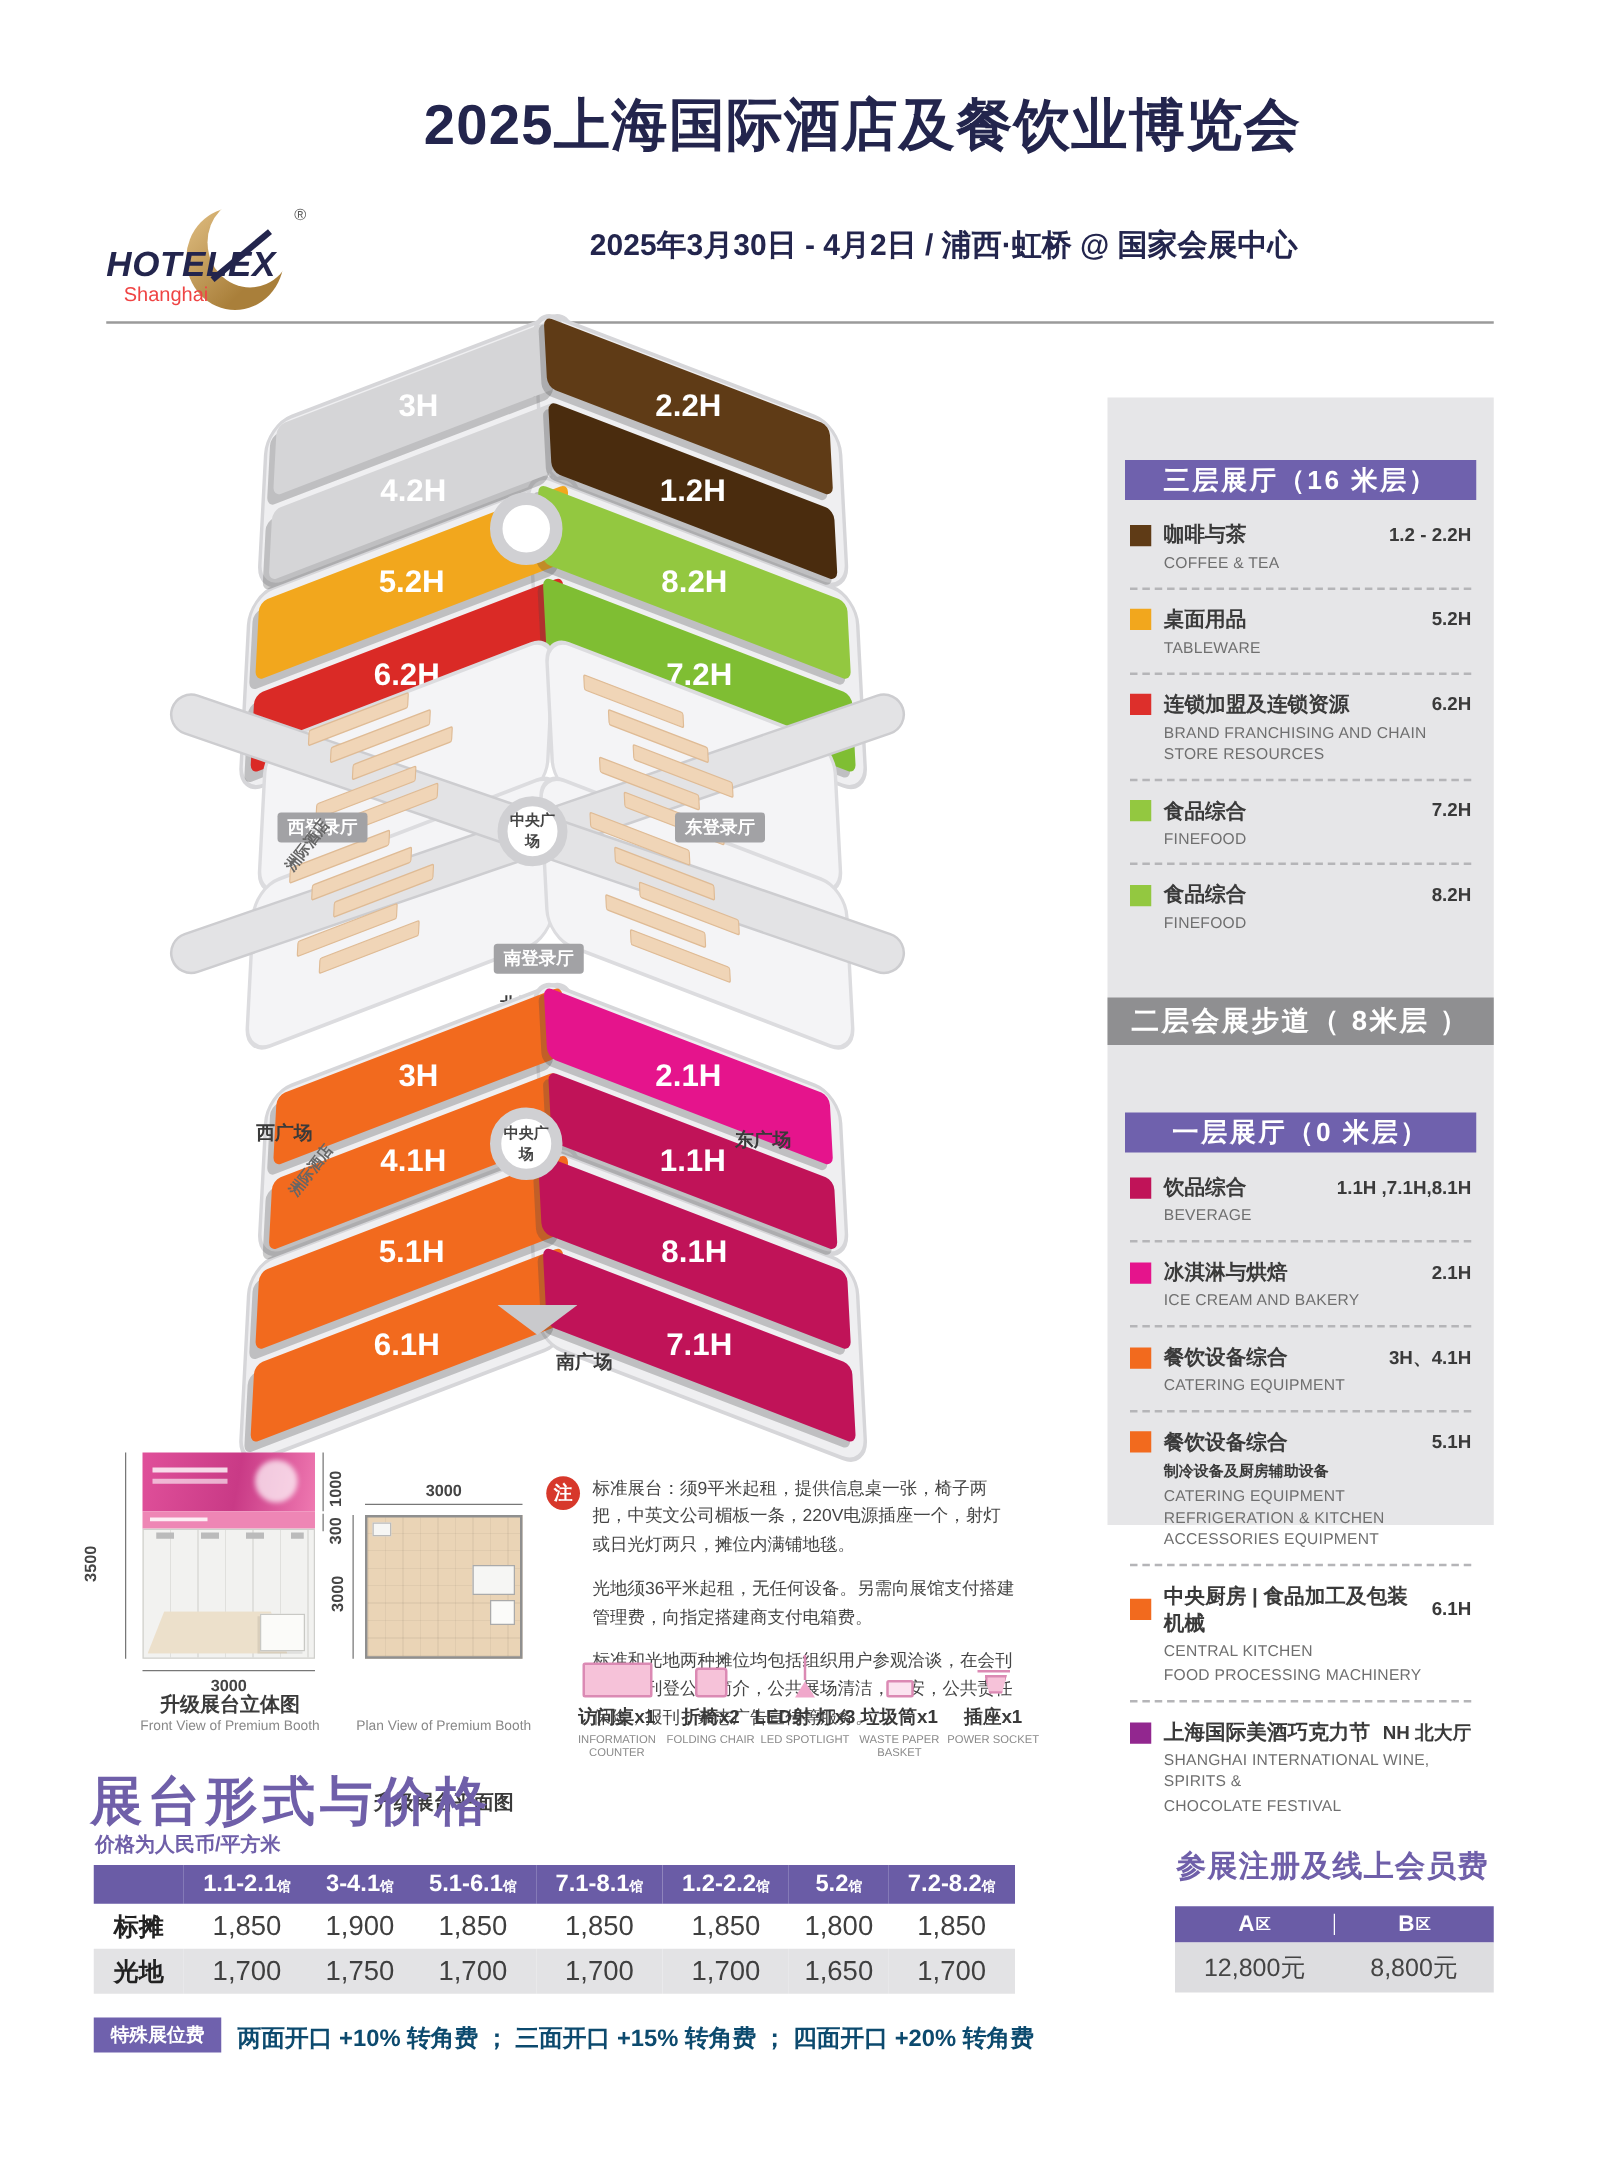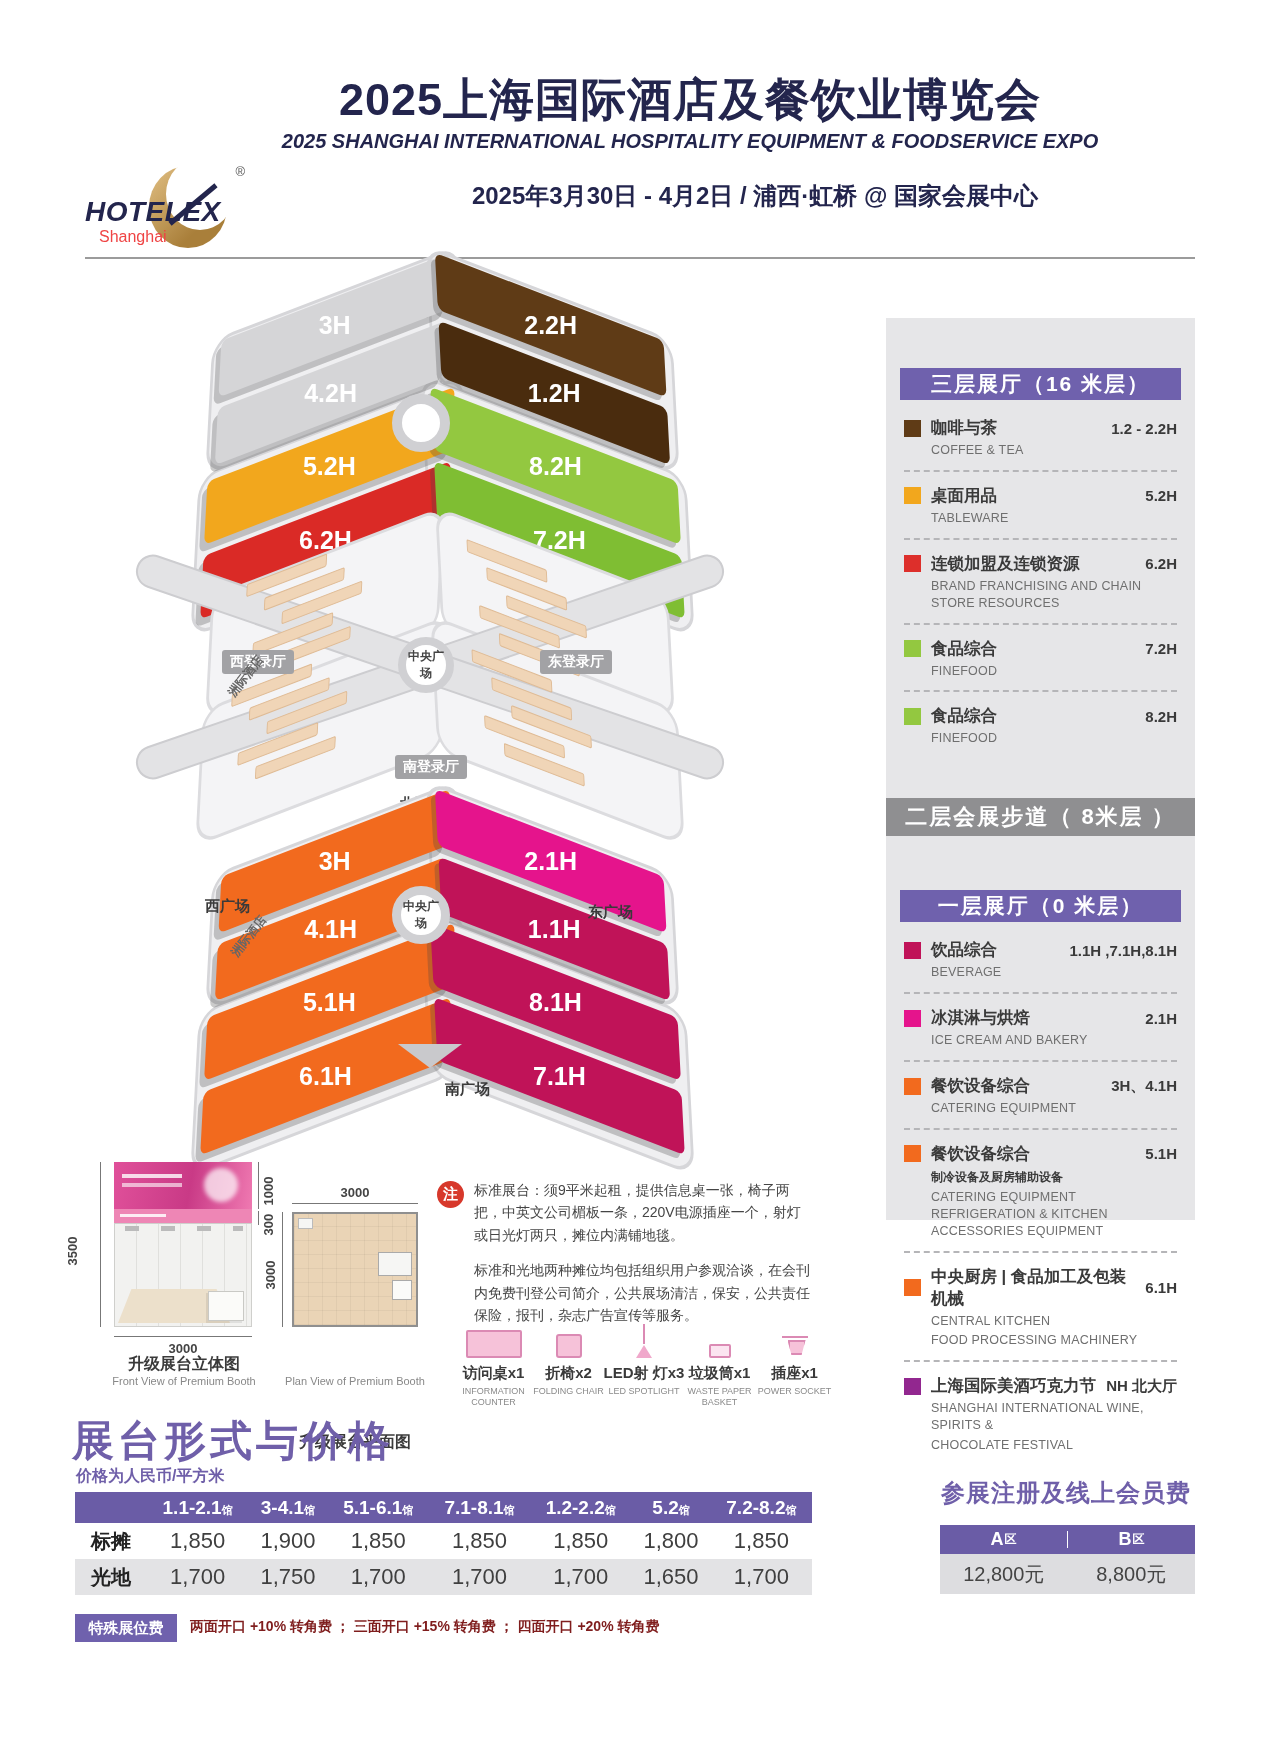--- a/index.html
+++ b/index.html
@@ -160,29 +160,28 @@
   .reg-head .div { width:1px; height:60%; background:#fff; align-self:center; }
   .reg-head .zsub { font-size:12px; margin-left:1px; }
   .reg-vals { position:absolute; left:940px; top:1554px; width:255px; height:40px; background:#dddde0;
               display:flex; }
   .reg-vals .cell { flex:1; display:flex; align-items:center; justify-content:center; font-size:20px;
                     color:#444; }
 
   .sp-badge { position:absolute; left:75px; top:1614px; width:102px; height:28px; background:#6f61ad;
               color:#fff; font-size:15px; font-weight:700; display:flex; align-items:center;
               justify-content:center; }
-  .sp-text { position:absolute; left:190px; top:1618px; font-size:14px; font-weight:700; color:#7f1d1d;text-align:center; }
+  .sp-text { position:absolute; left:190px; top:1618px; font-size:19px; font-weight:700; color:#0c4a6e;text-align:center; }
 </style>
 </head>
 <body>
 
 <div class="page">
 
   <div class="title-cn">2025上海国际酒店及餐饮业博览会</div>
-  <div class="title-en">2025 SHANGHAI INTERNATIONAL HOSPITALITY EQUIPMENT &amp; FOODSERVICE EXPO</div>
   <div class="logo">
     <span class="cres"></span>
     <span class="stroke"></span>
     <span class="reg">®</span>
     <span class="word">HOTELEX</span>
     <span class="sub">Shanghai</span>
   </div>
   <div class="date-cn">2025年3月30日 - 4月2日 / 浦西·虹桥 @ 国家会展中心</div>
   <div class="hdr-rule"></div>
 
@@ -456,20 +455,21 @@
   <div class="dim rot" style="left:250px;top:1262px;width:40px;">3000</div>
 
   <div class="bcap-cn" style="left:94px;top:1354px;">升级展台立体图</div>
   <div class="bcap-en" style="left:94px;top:1375px;">Front View of Premium Booth</div>
   <div class="bcap-cn" style="left:270px;top:1432px;width:170px;">升级展台平面图</div>
   <div class="bcap-en" style="left:270px;top:1375px;width:170px;">Plan View of Premium Booth</div>
 
   <div class="note-badge">注</div>
   <div class="notes">
     <p>标准展台：须9平米起租，提供信息桌一张，椅子两把，中英文公司楣板一条，220V电源插座一个，射灯或日光灯两只，摊位内满铺地毯。</p>
+    <p>光地须36平米起租，无任何设备。另需向展馆支付搭建管理费，向指定搭建商支付电箱费。</p>
     <p>标准和光地两种摊位均包括组织用户参观洽谈，在会刊内免费刊登公司简介，公共展场清洁，保安，公共责任保险，报刊，杂志广告宣传等服务。</p>
   </div>
 
   <div class="furn">
     <div class="fit">
       <div class="fico">
           <span class="ic-counter"></span>
         </div>
       <div class="fcn">访问桌x1</div>
       <div class="fen">INFORMATION COUNTER</div>

